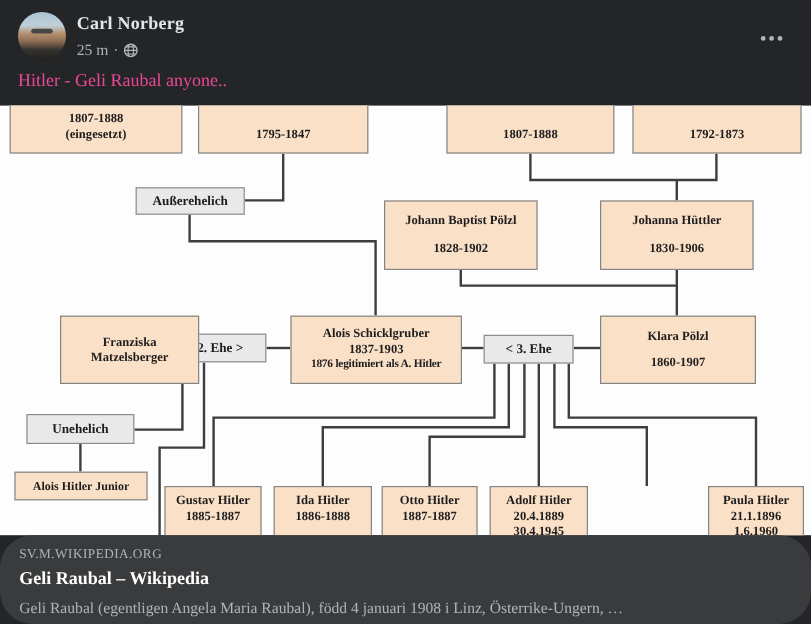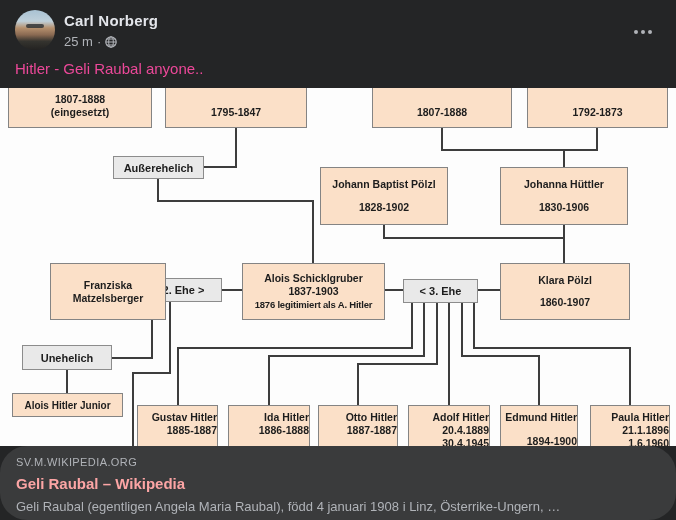--- a/index.html
+++ b/index.html
@@ -1,17 +1,17 @@
 <!DOCTYPE html>
 <html><head>
 <meta charset="utf-8">
 <style>
   html,body{margin:0;padding:0;background:#18191a;}
   #app{position:relative;width:676px;height:520px;overflow:hidden;
-       background:#242526;font-family:Liberation Sans, sans-serif;}
+       background:#242526;font-family:Liberation Serif, serif;}
 
   
   .post-header{position:absolute;left:0;top:0;width:676px;height:88px;background:#242526;}
   .avatar{position:absolute;left:15px;top:10px;width:40px;height:40px;border-radius:50%;
           background:linear-gradient(180deg,#a9c2d3 0%,#bfd0da 28%,#b5906e 45%,#8a6a52 62%,#35342f 78%,#232221 100%);
           overflow:hidden;}
   .avatar:after{content:"";position:absolute;left:11px;top:14px;width:18px;height:4px;border-radius:2px;background:#2c2f33;opacity:.8;}
   .author{position:absolute;left:64px;top:12px;font-size:15px;font-weight:700;color:#e4e6eb;letter-spacing:.2px;}
   .meta{position:absolute;left:64px;top:34px;font-size:13px;color:#b0b3b8;display:flex;align-items:center;gap:4px;}
   .globe{display:inline-block;width:12px;height:12px;}
@@ -20,33 +20,33 @@
   .post-text{position:absolute;left:15px;top:60px;font-size:15px;color:#ec4899;}
 
   
   .diagram{position:absolute;left:0;top:88px;width:676px;height:358px;background:#fdfdfd;overflow:hidden;}
   .diagram svg{position:absolute;left:0;top:0;}
   .pbox{position:absolute;background:#fbe0c8;border:1.5px solid #848484;box-sizing:border-box;
         display:flex;flex-direction:column;align-items:center;justify-content:center;
         font-size:10.5px;font-weight:700;color:#1d1d1d;text-align:center;line-height:13px;}
   .pbox.spread{justify-content:space-evenly;}
   .pbox.bottom{justify-content:flex-end;padding-bottom:8px;}
-  .pbox.topalign{justify-content:flex-start;padding-top:5px;align-items:flex-end;}
+  .pbox.topalign{justify-content:flex-start;padding-top:5px;}
   .pbox .small{font-size:9.5px;letter-spacing:-0.2px;}
   .pbox .gapper{height:11px;}
   .gbox{position:absolute;background:#e9e9e9;border:1.5px solid #8c8c8c;box-sizing:border-box;
         display:flex;align-items:center;justify-content:center;
         font-size:11px;font-weight:700;color:#1d1d1d;}
 
   
   .link-card{position:absolute;left:0;top:446px;width:676px;height:74px;background:#3a3b3c;
              box-sizing:border-box;padding:9px 16px 0 16px;cursor:pointer;border-radius:27px;}
   .lc-domain{font-size:11px;color:#b0b3b8;letter-spacing:.4px;line-height:15px;
              white-space:nowrap;overflow:hidden;}
-  .lc-title{font-size:15px;font-weight:700;color:#fca5a5;line-height:23px;margin-top:2px;
+  .lc-title{font-size:15px;font-weight:700;color:#ffffff;line-height:23px;margin-top:2px;
             white-space:nowrap;overflow:hidden;}
   .lc-desc{font-size:13px;color:#b0b3b8;line-height:19px;margin-top:2px;
            white-space:nowrap;overflow:hidden;}
 </style>
 </head>
 <body>
 
 <div id="app">
 
   <div class="post-header">
@@ -173,25 +173,20 @@
     </div>
     <div class="pbox topalign" style="left:318px;top:317px;width:80px;height:55px;">
       <div>Otto Hitler</div>
       <div>1887-1887</div>
     </div>
     <div class="pbox topalign" style="left:408px;top:317px;width:82px;height:55px;">
       <div>Adolf Hitler</div>
       <div>20.4.1889</div>
       <div>30.4.1945</div>
     </div>
-    <div class="pbox topalign" style="left:500px;top:317px;width:78px;height:55px;">
-      <div>Edmund Hitler</div>
-      <div class="gapper"></div>
-      <div>1894-1900</div>
-    </div>
     <div class="pbox topalign" style="left:590px;top:317px;width:80px;height:55px;">
       <div>Paula Hitler</div>
       <div>21.1.1896</div>
       <div>1.6.1960</div>
     </div>
   </div>
 
   <div class="link-card">
     <div class="lc-domain">SV.M.WIKIPEDIA.ORG</div>
     <div class="lc-title">Geli Raubal – Wikipedia</div>

